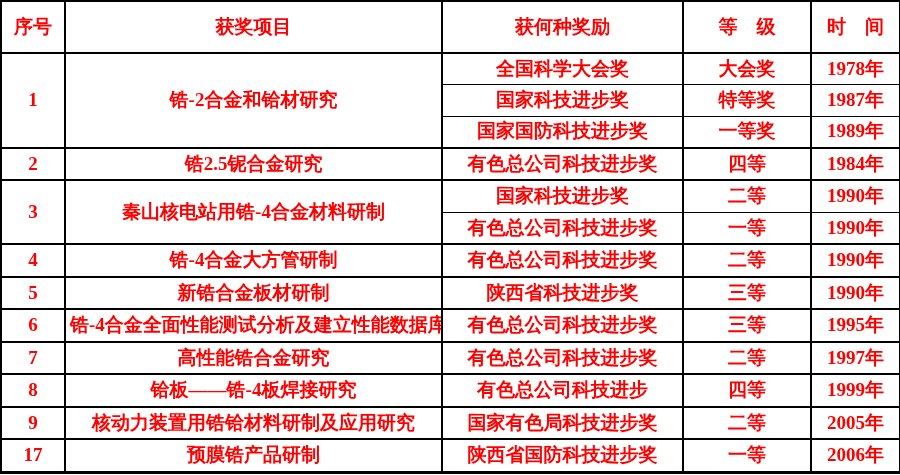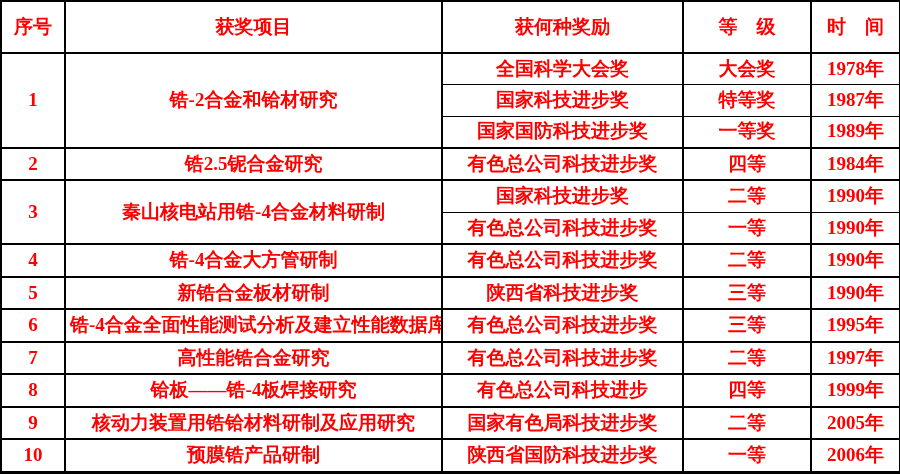--- a/index.html
+++ b/index.html
@@ -155,21 +155,21 @@
 
       <tr>
         <td>9</td>
         <td>核动力装置用锆铪材料研制及应用研究</td>
         <td>国家有色局科技进步奖</td>
         <td>二等</td>
         <td>2005年</td>
       </tr>
 
       <tr>
-        <td>10</td>
+        <td>17</td>
         <td>预膜锆产品研制</td>
         <td>陕西省国防科技进步奖</td>
         <td>一等</td>
         <td>2006年</td>
       </tr>
     </tbody>
   </table>
 </div>
 
 </body></html>

